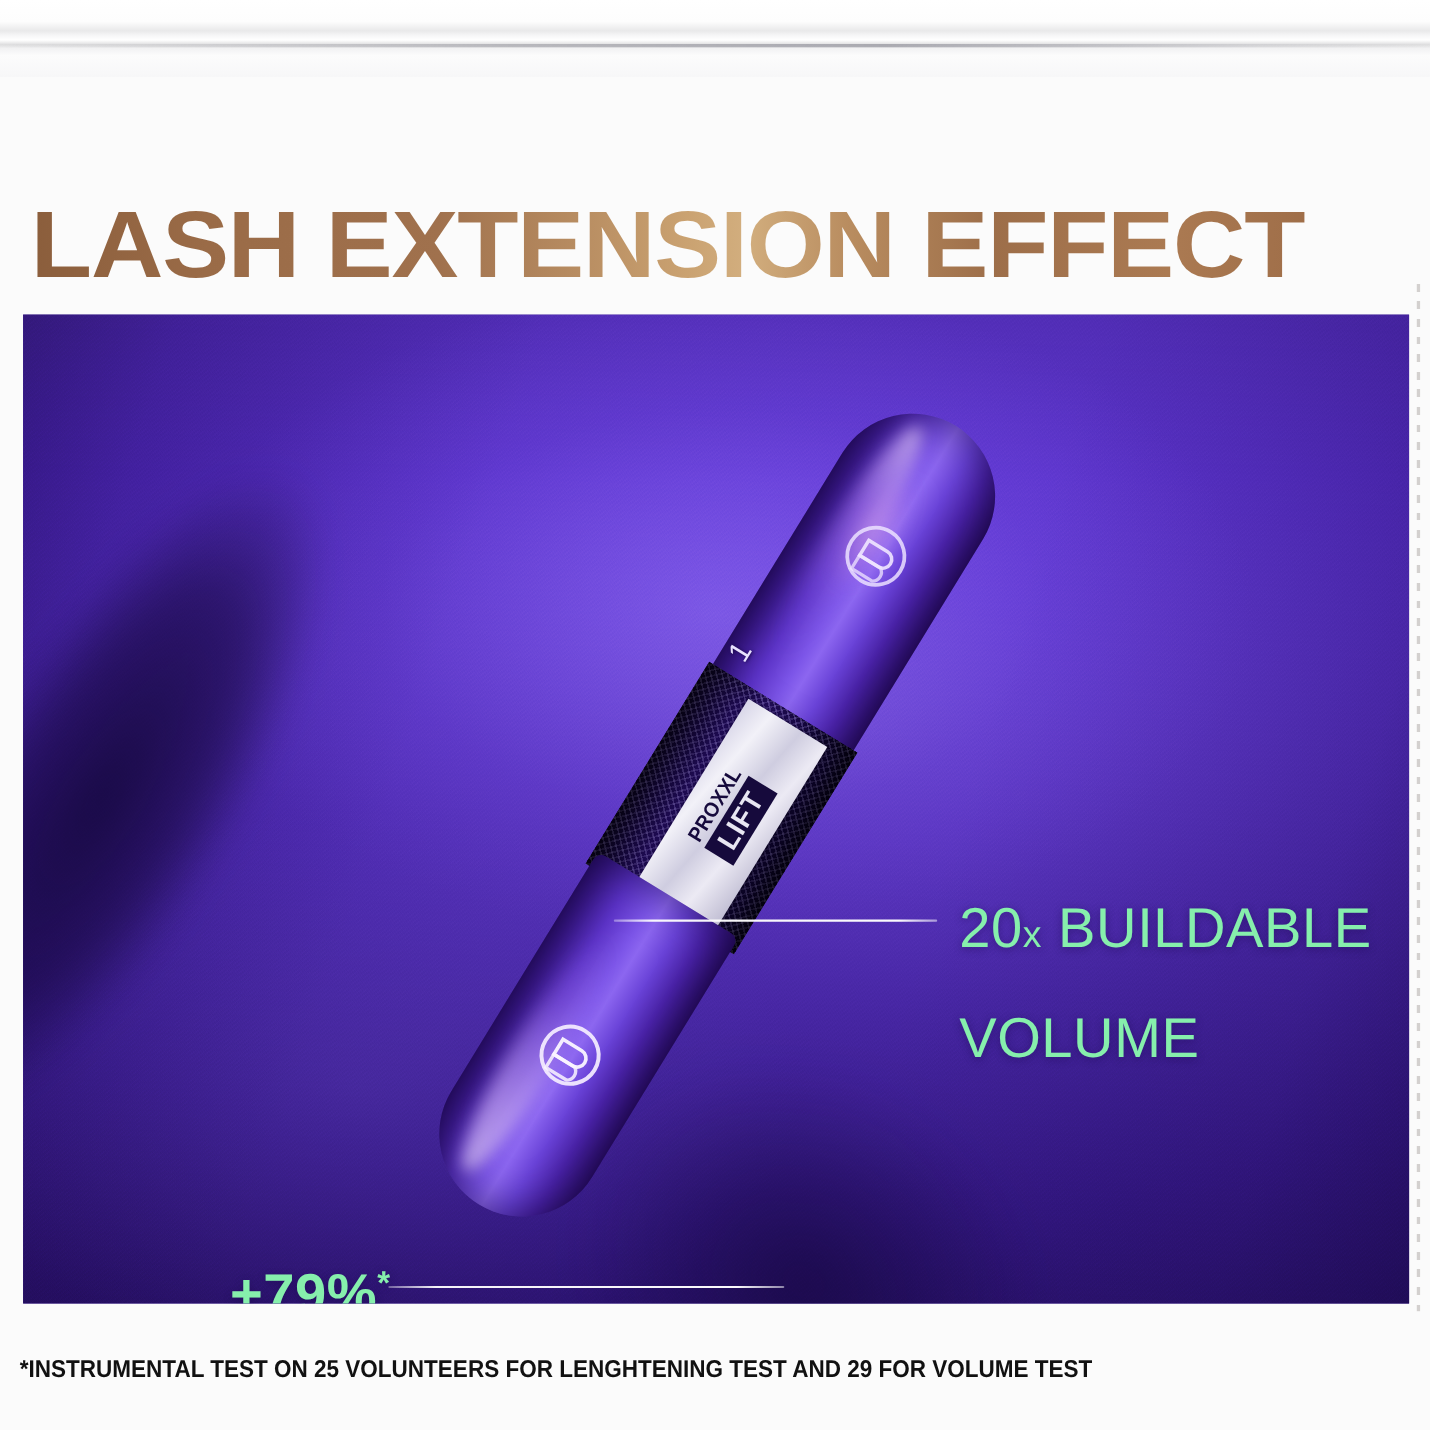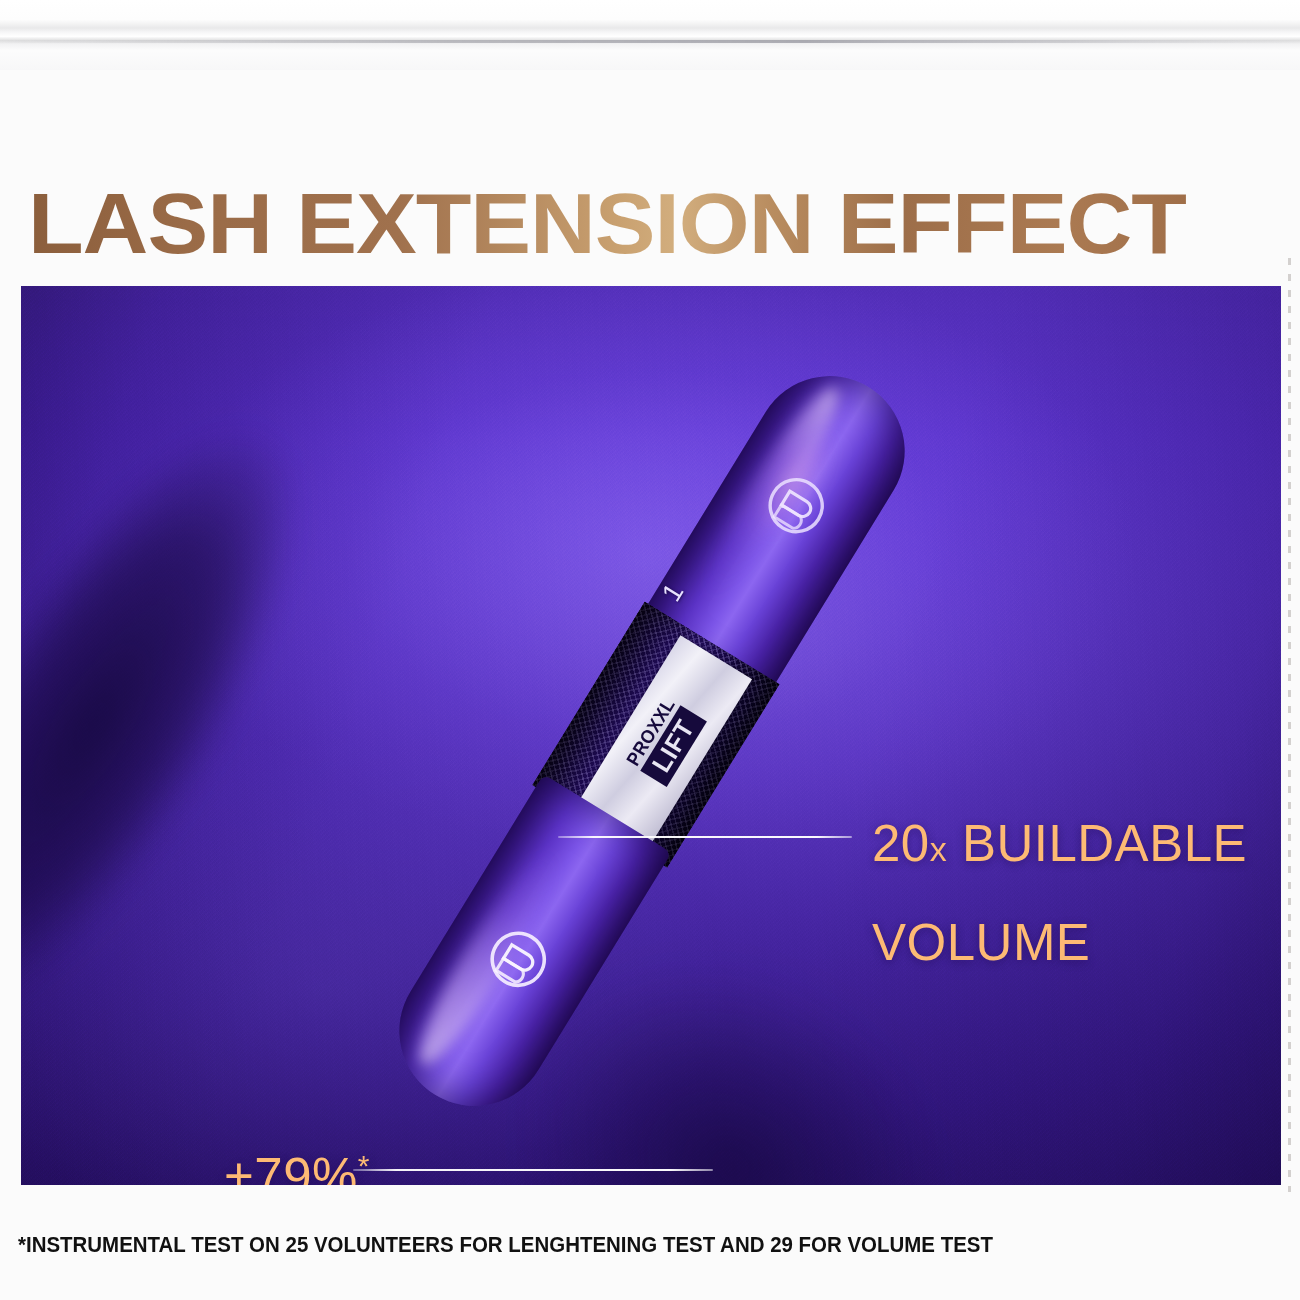--- a/index.html
+++ b/index.html
@@ -214,28 +214,28 @@
   
   .leader{
     position:absolute;height:2px;
     background:linear-gradient(90deg, rgba(255,255,255,.35) 0%, rgba(255,255,255,.95) 12%, rgba(255,255,255,.98) 88%, rgba(255,255,255,.5) 100%);
     border-radius:2px;
   }
   .leader-volume{left:537px;top:550px;width:294px;}
   .leader-length{left:332px;top:883px;width:360px;}
 
   .callout{
-    position:absolute;color:#fdba74;
+    position:absolute;color:#86efac;
     font-family:"Liberation Sans", sans-serif;
     font-weight:300;
     letter-spacing:.5px;
     text-shadow:0 2px 8px rgba(25,6,70,.45);
   }
   .callout-volume{left:851px;top:531px;font-size:51px;line-height:54px;}
-  .callout-length{left:203px;top:864px;font-size:51px;line-height:54px;}
+  .callout-length{left:188px;top:864px;font-size:51px;line-height:54px;font-weight:bold;}
   .metric{display:block;white-space:nowrap;}
   .metric .suffix{font-size:34px;}
   .metric .star{font-size:30px;vertical-align:super;line-height:0;}
   .desc-line{display:block;white-space:nowrap;margin-top:40px;}
 
   
   .edge-artifact{
     position:absolute;right:9px;top:258px;width:3px;height:934px;
     background:repeating-linear-gradient(180deg, rgba(120,110,105,.55) 0 7px, rgba(250,250,250,.1) 7px 16px);
     opacity:.55;

